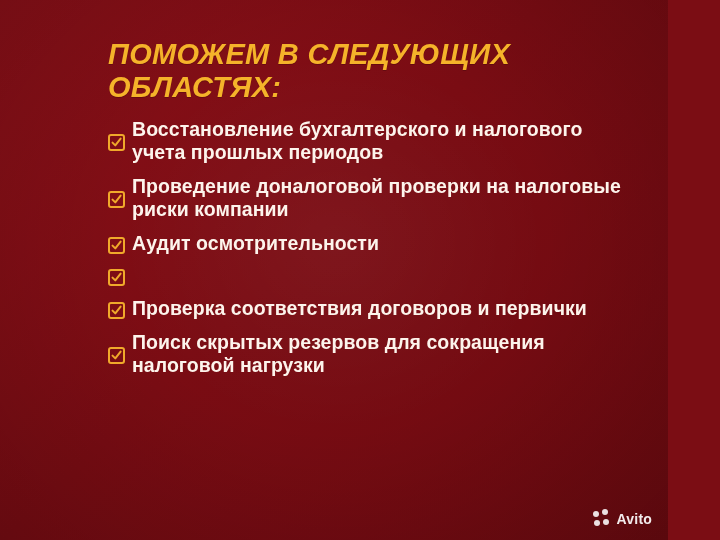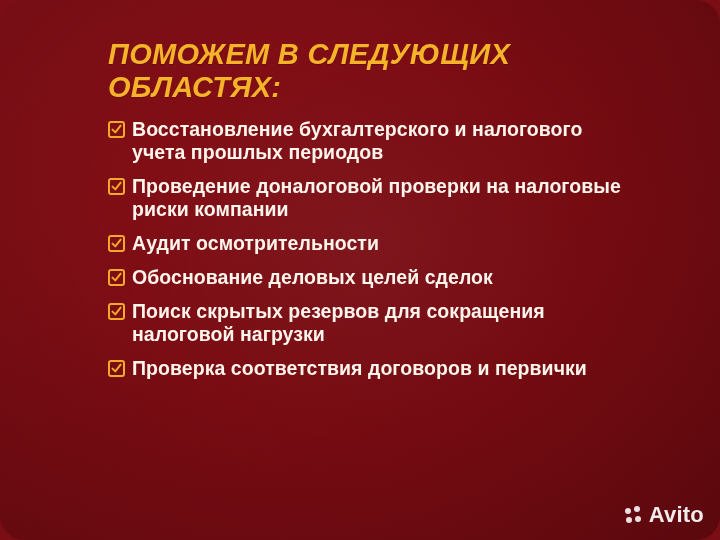--- a/index.html
+++ b/index.html
@@ -8,26 +8,25 @@
   }
   body {
     width: 720px;
     height: 540px;
     background: #7b0d14;
     font-family: "Liberation Sans", sans-serif;
     overflow: hidden;
   }
   .poster {
     position: relative;
-    width: 720px;
+    width: 668px;
     height: 540px;
     background: linear-gradient(135deg, #8a1018 0%, #7a0c13 45%, #6d0a10 100%);
     box-sizing: border-box;
     overflow: hidden;
-    border-radius: 24px;
   }
   .vignette {
     position: absolute;
     inset: 0;
     background: radial-gradient(ellipse at 50% 45%, rgba(255,255,255,0.045) 0%, rgba(0,0,0,0.0) 45%, rgba(0,0,0,0.18) 100%);
     pointer-events: none;
   }
   .content {
     position: relative;
     padding: 38px 34px 0 108px;
@@ -46,21 +45,21 @@
     text-shadow: 0 1px 0 rgba(0,0,0,0.18);
   }
   .list {
     list-style: none;
     margin: 0;
     padding: 0;
     max-width: 520px;
   }
   .list-item {
     display: flex;
-    align-items: flex-start;
+    align-items: center;
     margin-bottom: 11px;
   }
   .check-icon {
     flex: 0 0 auto;
     width: 17px;
     height: 17px;
     margin-top: 3px;
     margin-right: 7px;
   }
   .check-icon svg {
@@ -93,21 +92,21 @@
     background: #ffffff;
     border-radius: 50%;
     opacity: 0.95;
   }
   .wm-dots i.d1 { width: 6px; height: 6px; left: 0px;  top: 2px; }
   .wm-dots i.d2 { width: 6px; height: 6px; left: 9px;  top: 0px; }
   .wm-dots i.d3 { width: 6px; height: 6px; left: 1px;  top: 11px; }
   .wm-dots i.d4 { width: 6px; height: 6px; left: 10px; top: 10px; }
   .wm-text {
     color: #ffffff;
-    font-size: 22px;
+    font-size: 14px;
     font-weight: bold;
     letter-spacing: 0.2px;
   }
 </style>
 </head>
 <body>
 
 <div class="poster">
   <div class="vignette"></div>
 
@@ -149,41 +148,40 @@
         <span class="item-text">Аудит осмотрительности</span>
       </li>
 
       <li class="list-item">
         <span class="check-icon">
           <svg width="17" height="17" viewBox="0 0 17 17">
             <rect x="1" y="1" width="15" height="15" rx="2" ry="2" fill="none" stroke="#f0a92b" stroke-width="2"></rect>
             <path d="M4.5 8.6 L7.3 11.4 L12.6 4.6" fill="none" stroke="#f0a92b" stroke-width="2" stroke-linecap="round" stroke-linejoin="round"></path>
           </svg>
         </span>
-        <span class="item-text">Обоснование деловых целей сделок</span>
+      </li>
+
+      <li class="list-item">
+        <span class="check-icon">
+          <svg width="17" height="17" viewBox="0 0 17 17">
+            <rect x="1" y="1" width="15" height="15" rx="2" ry="2" fill="none" stroke="#f0a92b" stroke-width="2"></rect>
+            <path d="M4.5 8.6 L7.3 11.4 L12.6 4.6" fill="none" stroke="#f0a92b" stroke-width="2" stroke-linecap="round" stroke-linejoin="round"></path>
+          </svg>
+        </span>
+        <span class="item-text">Проверка соответствия договоров и первички</span>
       </li>
 
       <li class="list-item">
         <span class="check-icon">
           <svg width="17" height="17" viewBox="0 0 17 17">
             <rect x="1" y="1" width="15" height="15" rx="2" ry="2" fill="none" stroke="#f0a92b" stroke-width="2"></rect>
             <path d="M4.5 8.6 L7.3 11.4 L12.6 4.6" fill="none" stroke="#f0a92b" stroke-width="2" stroke-linecap="round" stroke-linejoin="round"></path>
           </svg>
         </span>
         <span class="item-text">Поиск скрытых резервов для сокращения налоговой нагрузки</span>
-      </li>
-
-      <li class="list-item">
-        <span class="check-icon">
-          <svg width="17" height="17" viewBox="0 0 17 17">
-            <rect x="1" y="1" width="15" height="15" rx="2" ry="2" fill="none" stroke="#f0a92b" stroke-width="2"></rect>
-            <path d="M4.5 8.6 L7.3 11.4 L12.6 4.6" fill="none" stroke="#f0a92b" stroke-width="2" stroke-linecap="round" stroke-linejoin="round"></path>
-          </svg>
-        </span>
-        <span class="item-text">Проверка соответствия договоров и первички</span>
       </li>
 
     </ul>
   </div>
 
   <div class="watermark">
     <span class="wm-dots">
       <i class="d1"></i>
         <i class="d2"></i>
         <i class="d3"></i>

